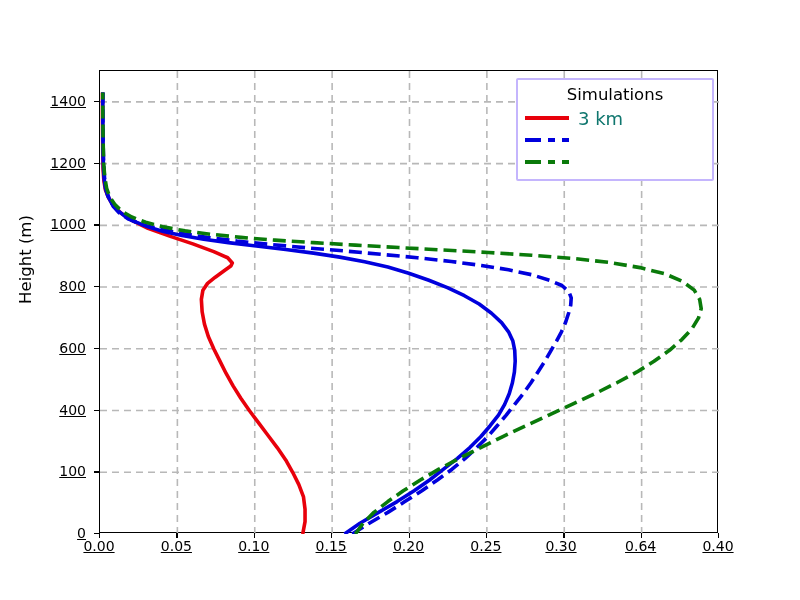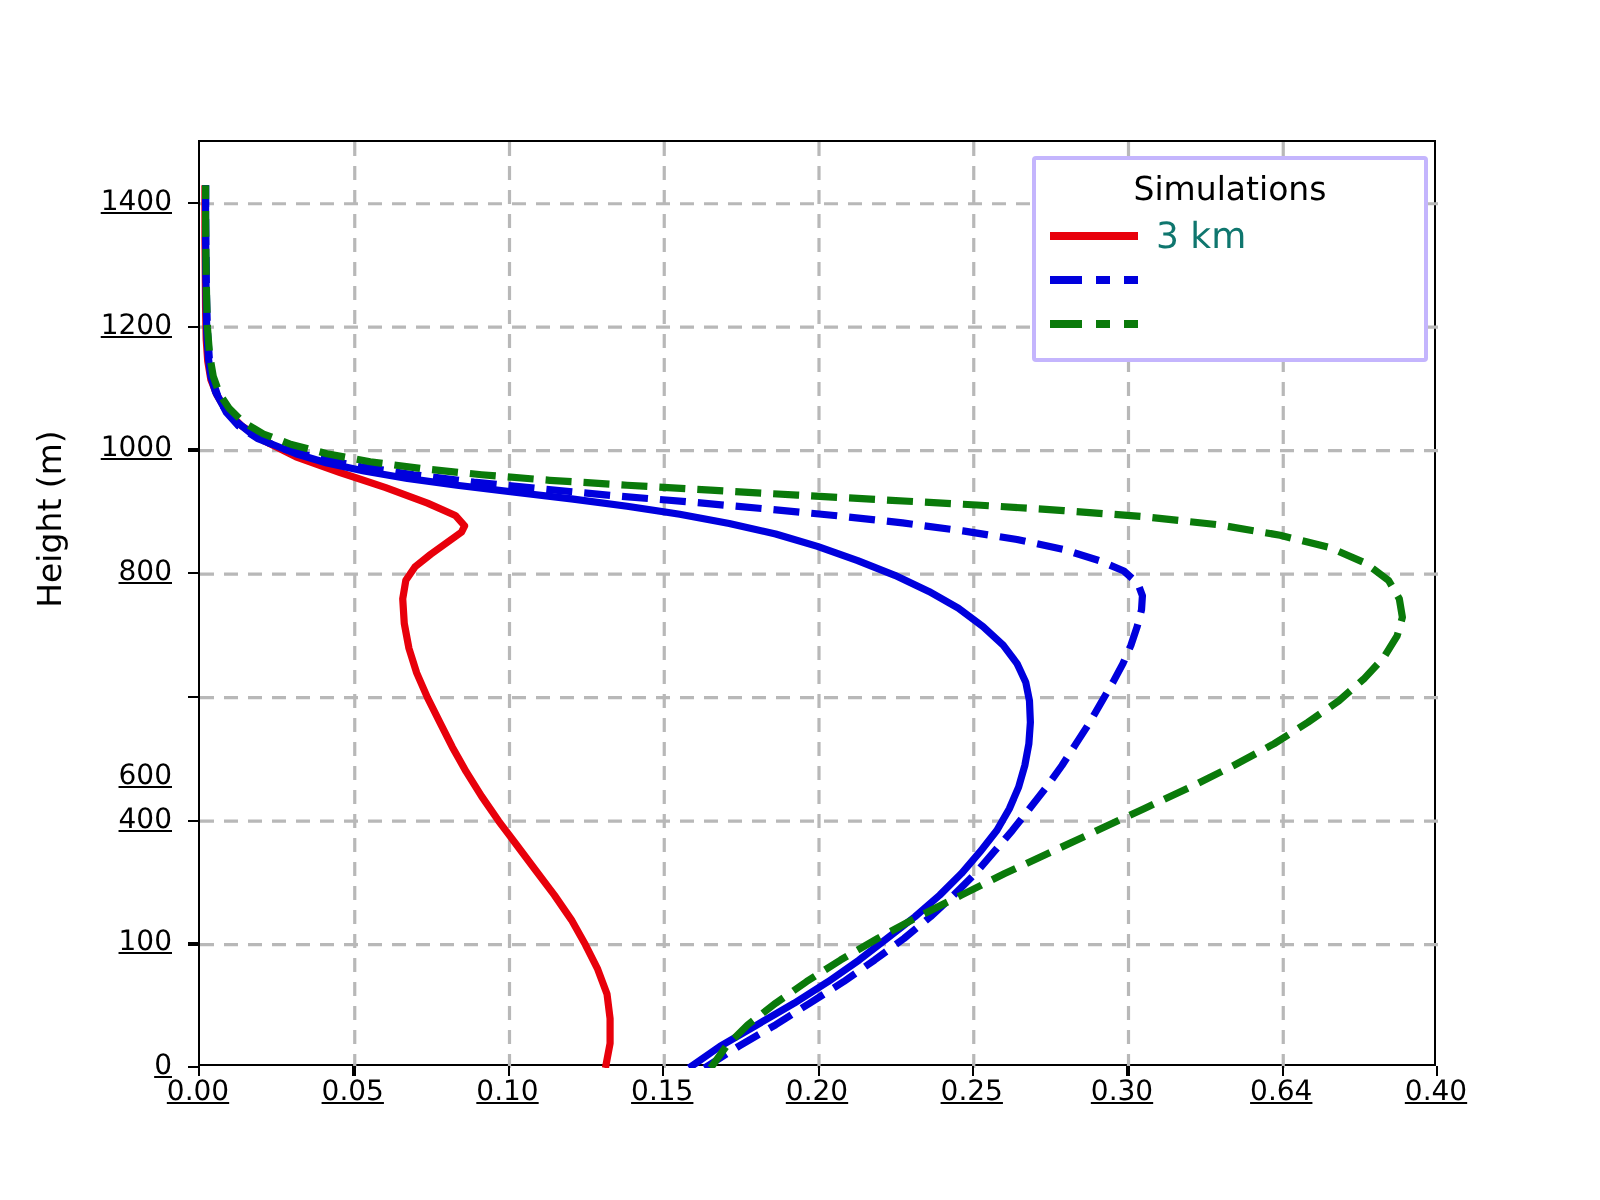--- a/index.html
+++ b/index.html
@@ -89,21 +89,21 @@
       <div class="tick-label xtick" style="left: 718px;">0.40</div>
       <div class="tickmark" style="left: 718px; top: 533px; width: 1.3px; height: 5px;"></div>
     </div>
   <div id="yticks-container">
       <div class="tick-label ytick" style="top: 533px;">0</div>
       <div class="tickmark" style="top: 533px; left: 94px; width: 5px; height: 1.3px;"></div>
       <div class="tick-label ytick" style="top: 471.267px;">100</div>
       <div class="tickmark" style="top: 471.267px; left: 94px; width: 5px; height: 1.3px;"></div>
       <div class="tick-label ytick" style="top: 409.533px;">400</div>
       <div class="tickmark" style="top: 409.533px; left: 94px; width: 5px; height: 1.3px;"></div>
-      <div class="tick-label ytick" style="top: 347.8px; margin-top: 40px;">600</div>
+      <div class="tick-label ytick" style="top: 347.8px;">600</div>
       <div class="tickmark" style="top: 347.8px; left: 94px; width: 5px; height: 1.3px;"></div>
       <div class="tick-label ytick" style="top: 286.067px;">800</div>
       <div class="tickmark" style="top: 286.067px; left: 94px; width: 5px; height: 1.3px;"></div>
       <div class="tick-label ytick" style="top: 224.333px;">1000</div>
       <div class="tickmark" style="top: 224.333px; left: 94px; width: 5px; height: 1.3px;"></div>
       <div class="tick-label ytick" style="top: 162.6px;">1200</div>
       <div class="tickmark" style="top: 162.6px; left: 94px; width: 5px; height: 1.3px;"></div>
       <div class="tick-label ytick" style="top: 100.867px;">1400</div>
       <div class="tickmark" style="top: 100.867px; left: 94px; width: 5px; height: 1.3px;"></div>
     </div>

